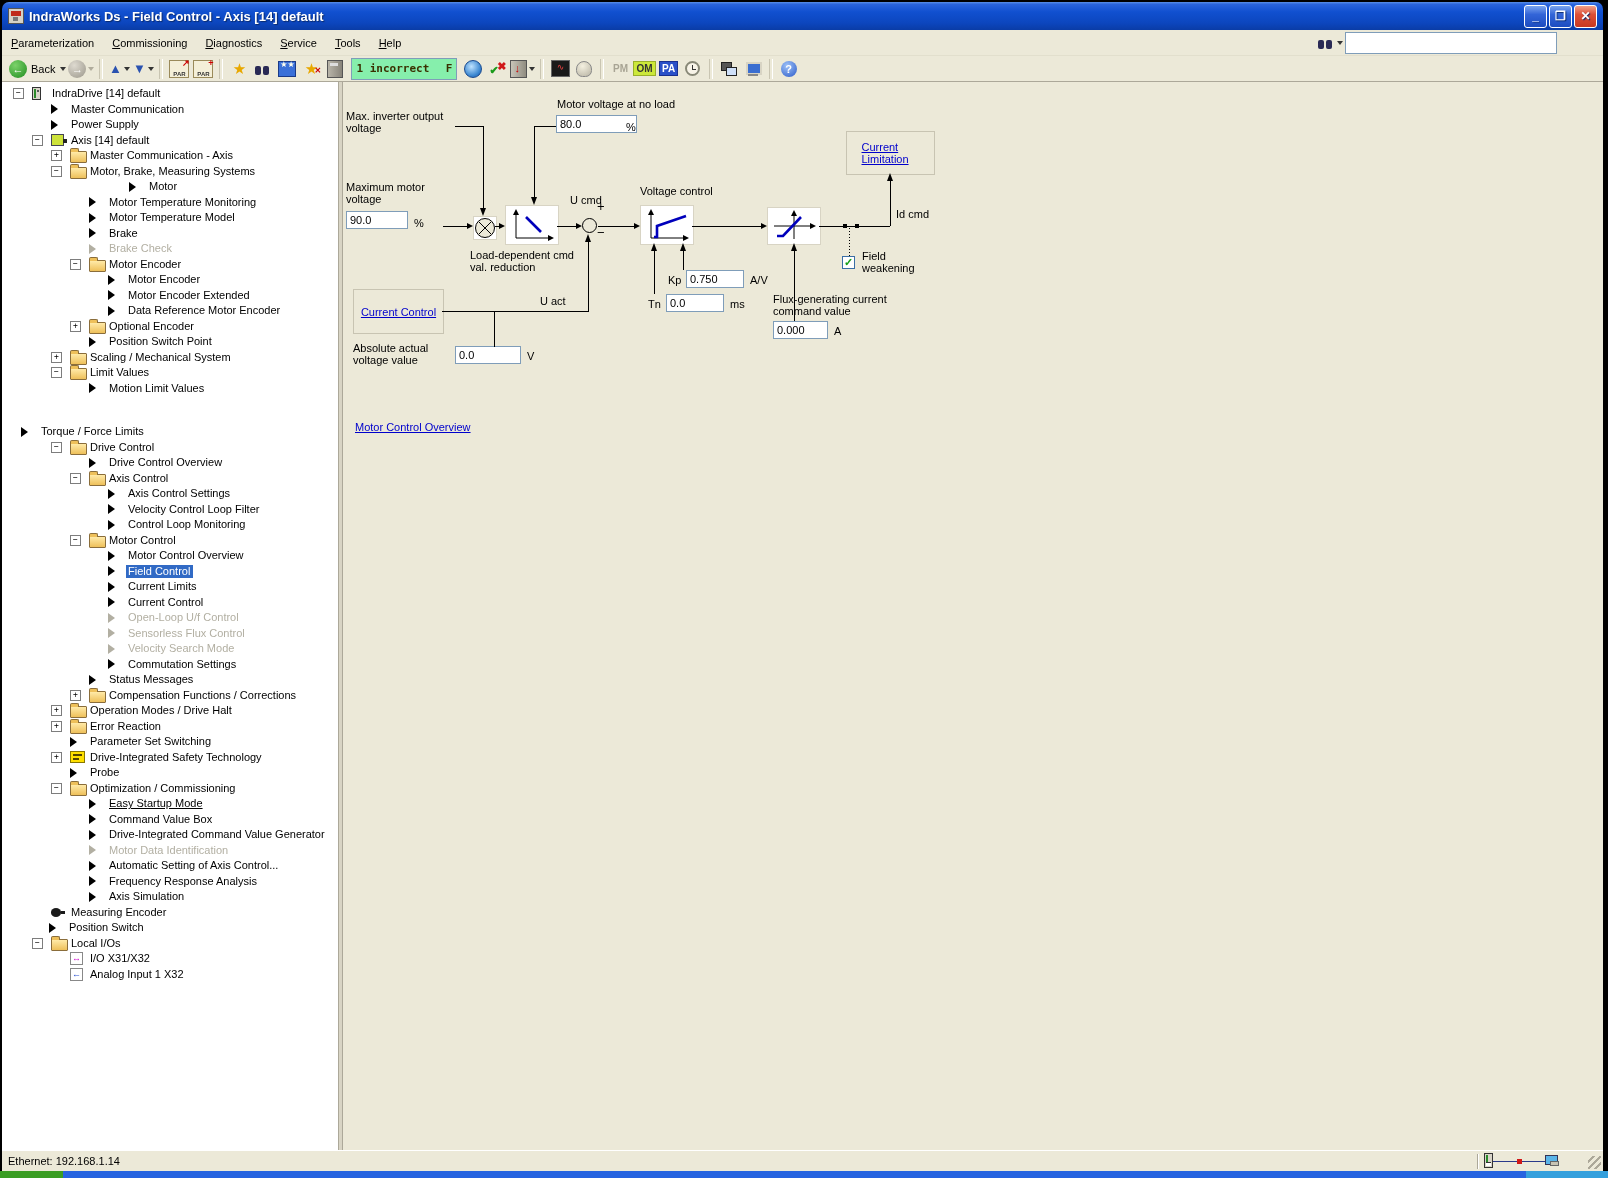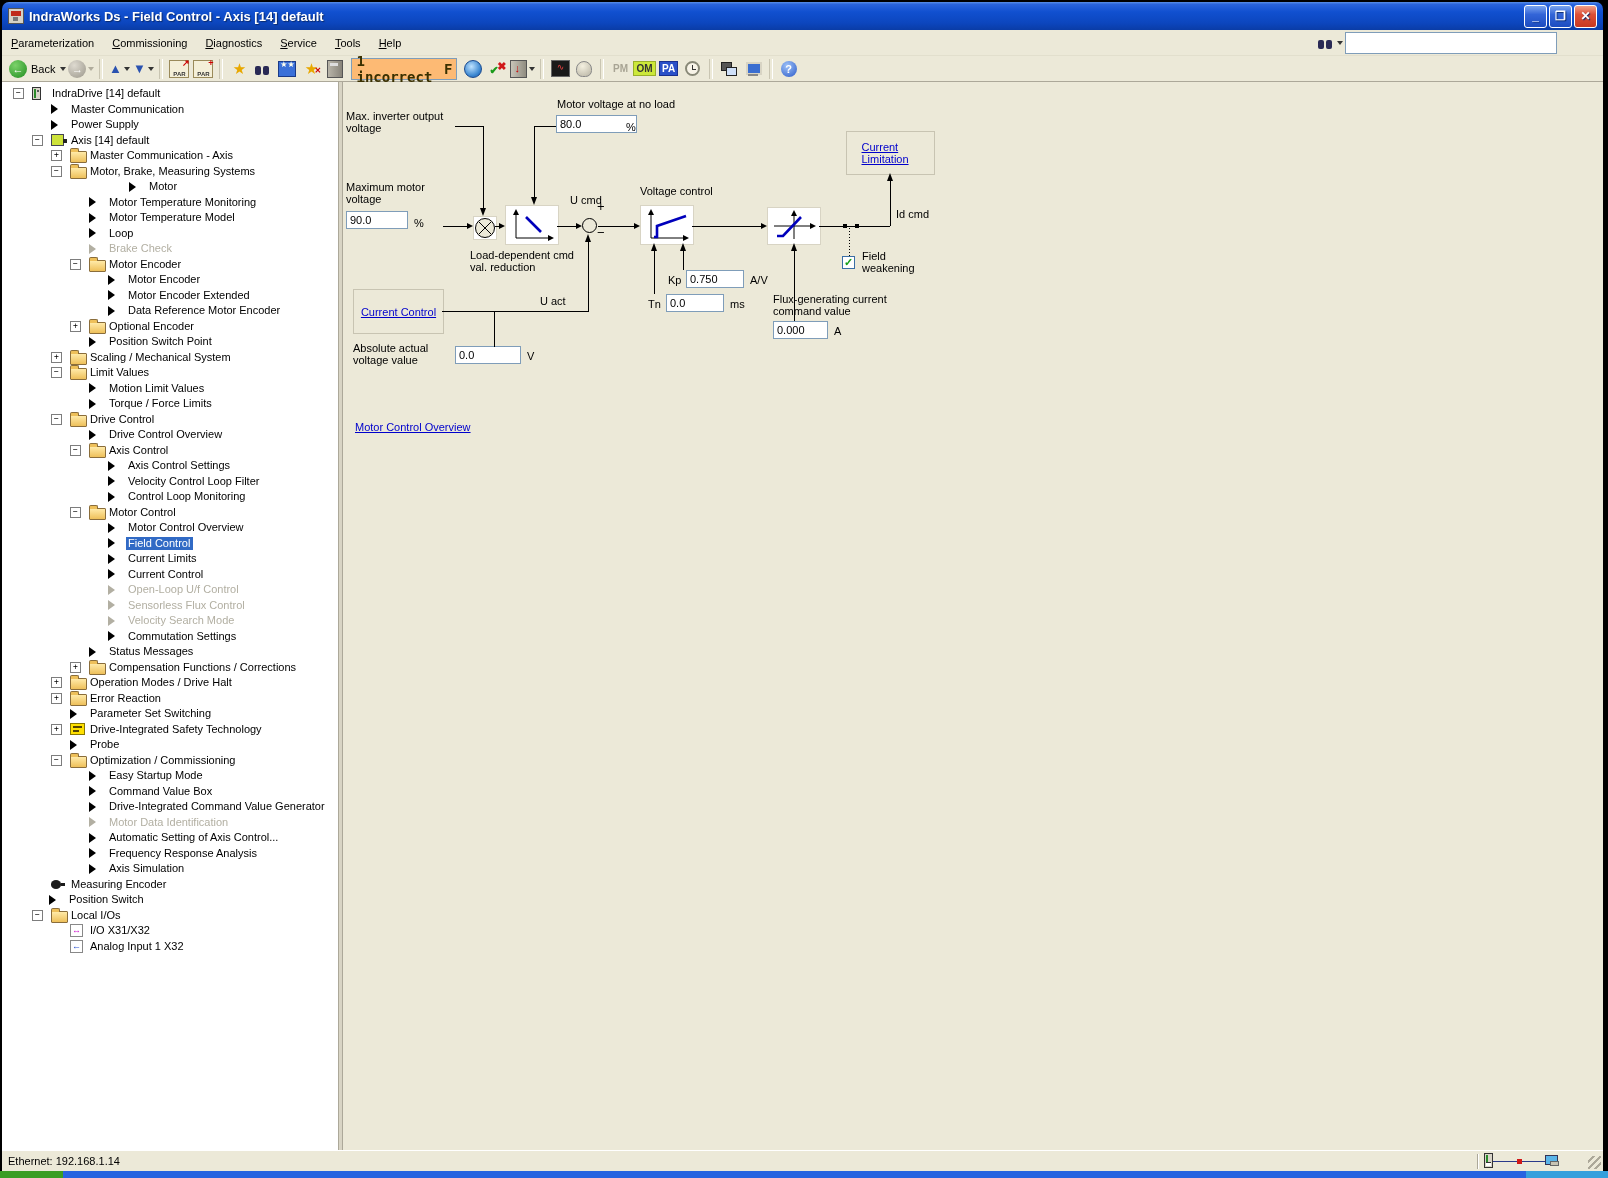--- a/index.html
+++ b/index.html
@@ -51,22 +51,22 @@
     color:#333;display:flex;align-items:flex-end;justify-content:center;position:relative;}
   .par-ico::before{content:"↗";position:absolute;top:-3px;right:-1px;color:#c00;font-size:9px;font-weight:bold;}
   .par-ico.dl::before{content:"+";}
   .star{color:#e8a800;font-size:15px;line-height:14px;}
   .star-x{position:relative;color:#e8a800;font-size:15px;line-height:14px;}
   .star-x::after{content:"✕";position:absolute;right:-3px;bottom:-2px;color:#c00;font-size:8px;font-weight:bold;}
   .panel-stars{width:16px;height:14px;background:#3a70d8;border:1px solid #1a3a88;color:#ffe;
     font-size:8px;line-height:6px;text-align:center;}
   .dev-ico{width:14px;height:16px;background:linear-gradient(90deg,#b8b4a8,#88847a);border:1px solid #555;position:relative;}
   .dev-ico::before{content:"";position:absolute;left:2px;top:2px;width:8px;height:3px;background:#ddd;}
-  .status-box{height:20px;width:104px;margin:0 4px;border:1px solid #7f9db9;background:#fdba74;
-    display:flex;align-items:center;font-family:"DejaVu Sans Mono",monospace;font-size:14px;font-weight:bold;color:#3a3000;}
+  .status-box{height:20px;width:104px;margin:0 4px;border:1px solid #7f9db9;background:#86efac;
+    display:flex;align-items:center;font-family:"DejaVu Sans Mono",monospace;font-size:11px;font-weight:bold;color:#3a3000;}
   .status-box .stext{padding-left:4px;}
   .status-box .ssuffix{margin-left:auto;padding-right:4px;}
   .globe{width:16px;height:16px;border-radius:50%;background:radial-gradient(circle at 40% 35%,#bfe3ff,#3a86d0 65%,#1a56a0);border:1px solid #1a4a90;}
   .stop-ico{position:relative;width:16px;height:16px;}
   .stop-ico::before{content:"✔";position:absolute;left:0;bottom:0;color:#1a9a1a;font-size:11px;font-weight:bold;}
   .stop-ico::after{content:"✖";position:absolute;right:-1px;top:-1px;color:#d01818;font-size:11px;font-weight:bold;}
   .dev-down{width:15px;height:16px;background:linear-gradient(90deg,#c8c4b8,#908c80);border:1px solid #555;position:relative;}
   .dev-down::after{content:"↓";position:absolute;left:3px;top:1px;color:#c00;font-weight:bold;font-size:11px;}
   .scope{width:17px;height:15px;background:#1a1a1a;border:1px solid #666;color:#e44;
     font-size:9px;line-height:13px;text-align:center;}
@@ -351,21 +351,21 @@
         <span class="ic">
           <span class="ic-page"></span>
         </span>
         <span class="tlabel">Motor Temperature Model</span>
       </div>
       <div class="trow" style="padding-left: 68px;">
         <span class="exp"></span>
         <span class="ic">
           <span class="ic-page"></span>
         </span>
-        <span class="tlabel">Loop</span>
+        <span class="tlabel">Brake</span>
       </div>
       <div class="trow" style="padding-left: 68px;">
         <span class="exp"></span>
         <span class="ic">
           <span class="ic-page gray"></span>
         </span>
         <span class="tlabel gray">Brake Check</span>
       </div>
       <div class="trow" style="padding-left: 68px;">
         <span class="exp">
@@ -431,21 +431,21 @@
         </span>
         <span class="tlabel">Limit Values</span>
       </div>
       <div class="trow" style="padding-left: 68px;">
         <span class="exp"></span>
         <span class="ic">
           <span class="ic-page"></span>
         </span>
         <span class="tlabel">Motion Limit Values</span>
       </div>
-      <div class="trow" style="padding-left: 68px;">
+      <div class="trow" style=" margin-top: 28px;">
         <span class="exp"></span>
         <span class="ic">
           <span class="ic-page"></span>
         </span>
         <span class="tlabel">Torque / Force Limits</span>
       </div>
       <div class="trow" style="padding-left: 49px;">
         <span class="exp">
           <span class="expbox">−</span>
         </span>
@@ -615,21 +615,21 @@
       </div>
       <div class="trow" style="padding-left: 49px;">
         <span class="exp">
           <span class="expbox">−</span>
         </span>
         <span class="ic">
           <span class="ic-folder"></span>
         </span>
         <span class="tlabel">Optimization / Commissioning</span>
       </div>
-      <div class="trow" style="padding-left: 68px;">
+      <div class="trow" style="padding-left: 68px; text-decoration: underline;">
         <span class="exp"></span>
         <span class="ic">
           <span class="ic-page"></span>
         </span>
         <span class="tlabel">Easy Startup Mode</span>
       </div>
       <div class="trow" style="padding-left: 68px;">
         <span class="exp"></span>
         <span class="ic">
           <span class="ic-page"></span>

